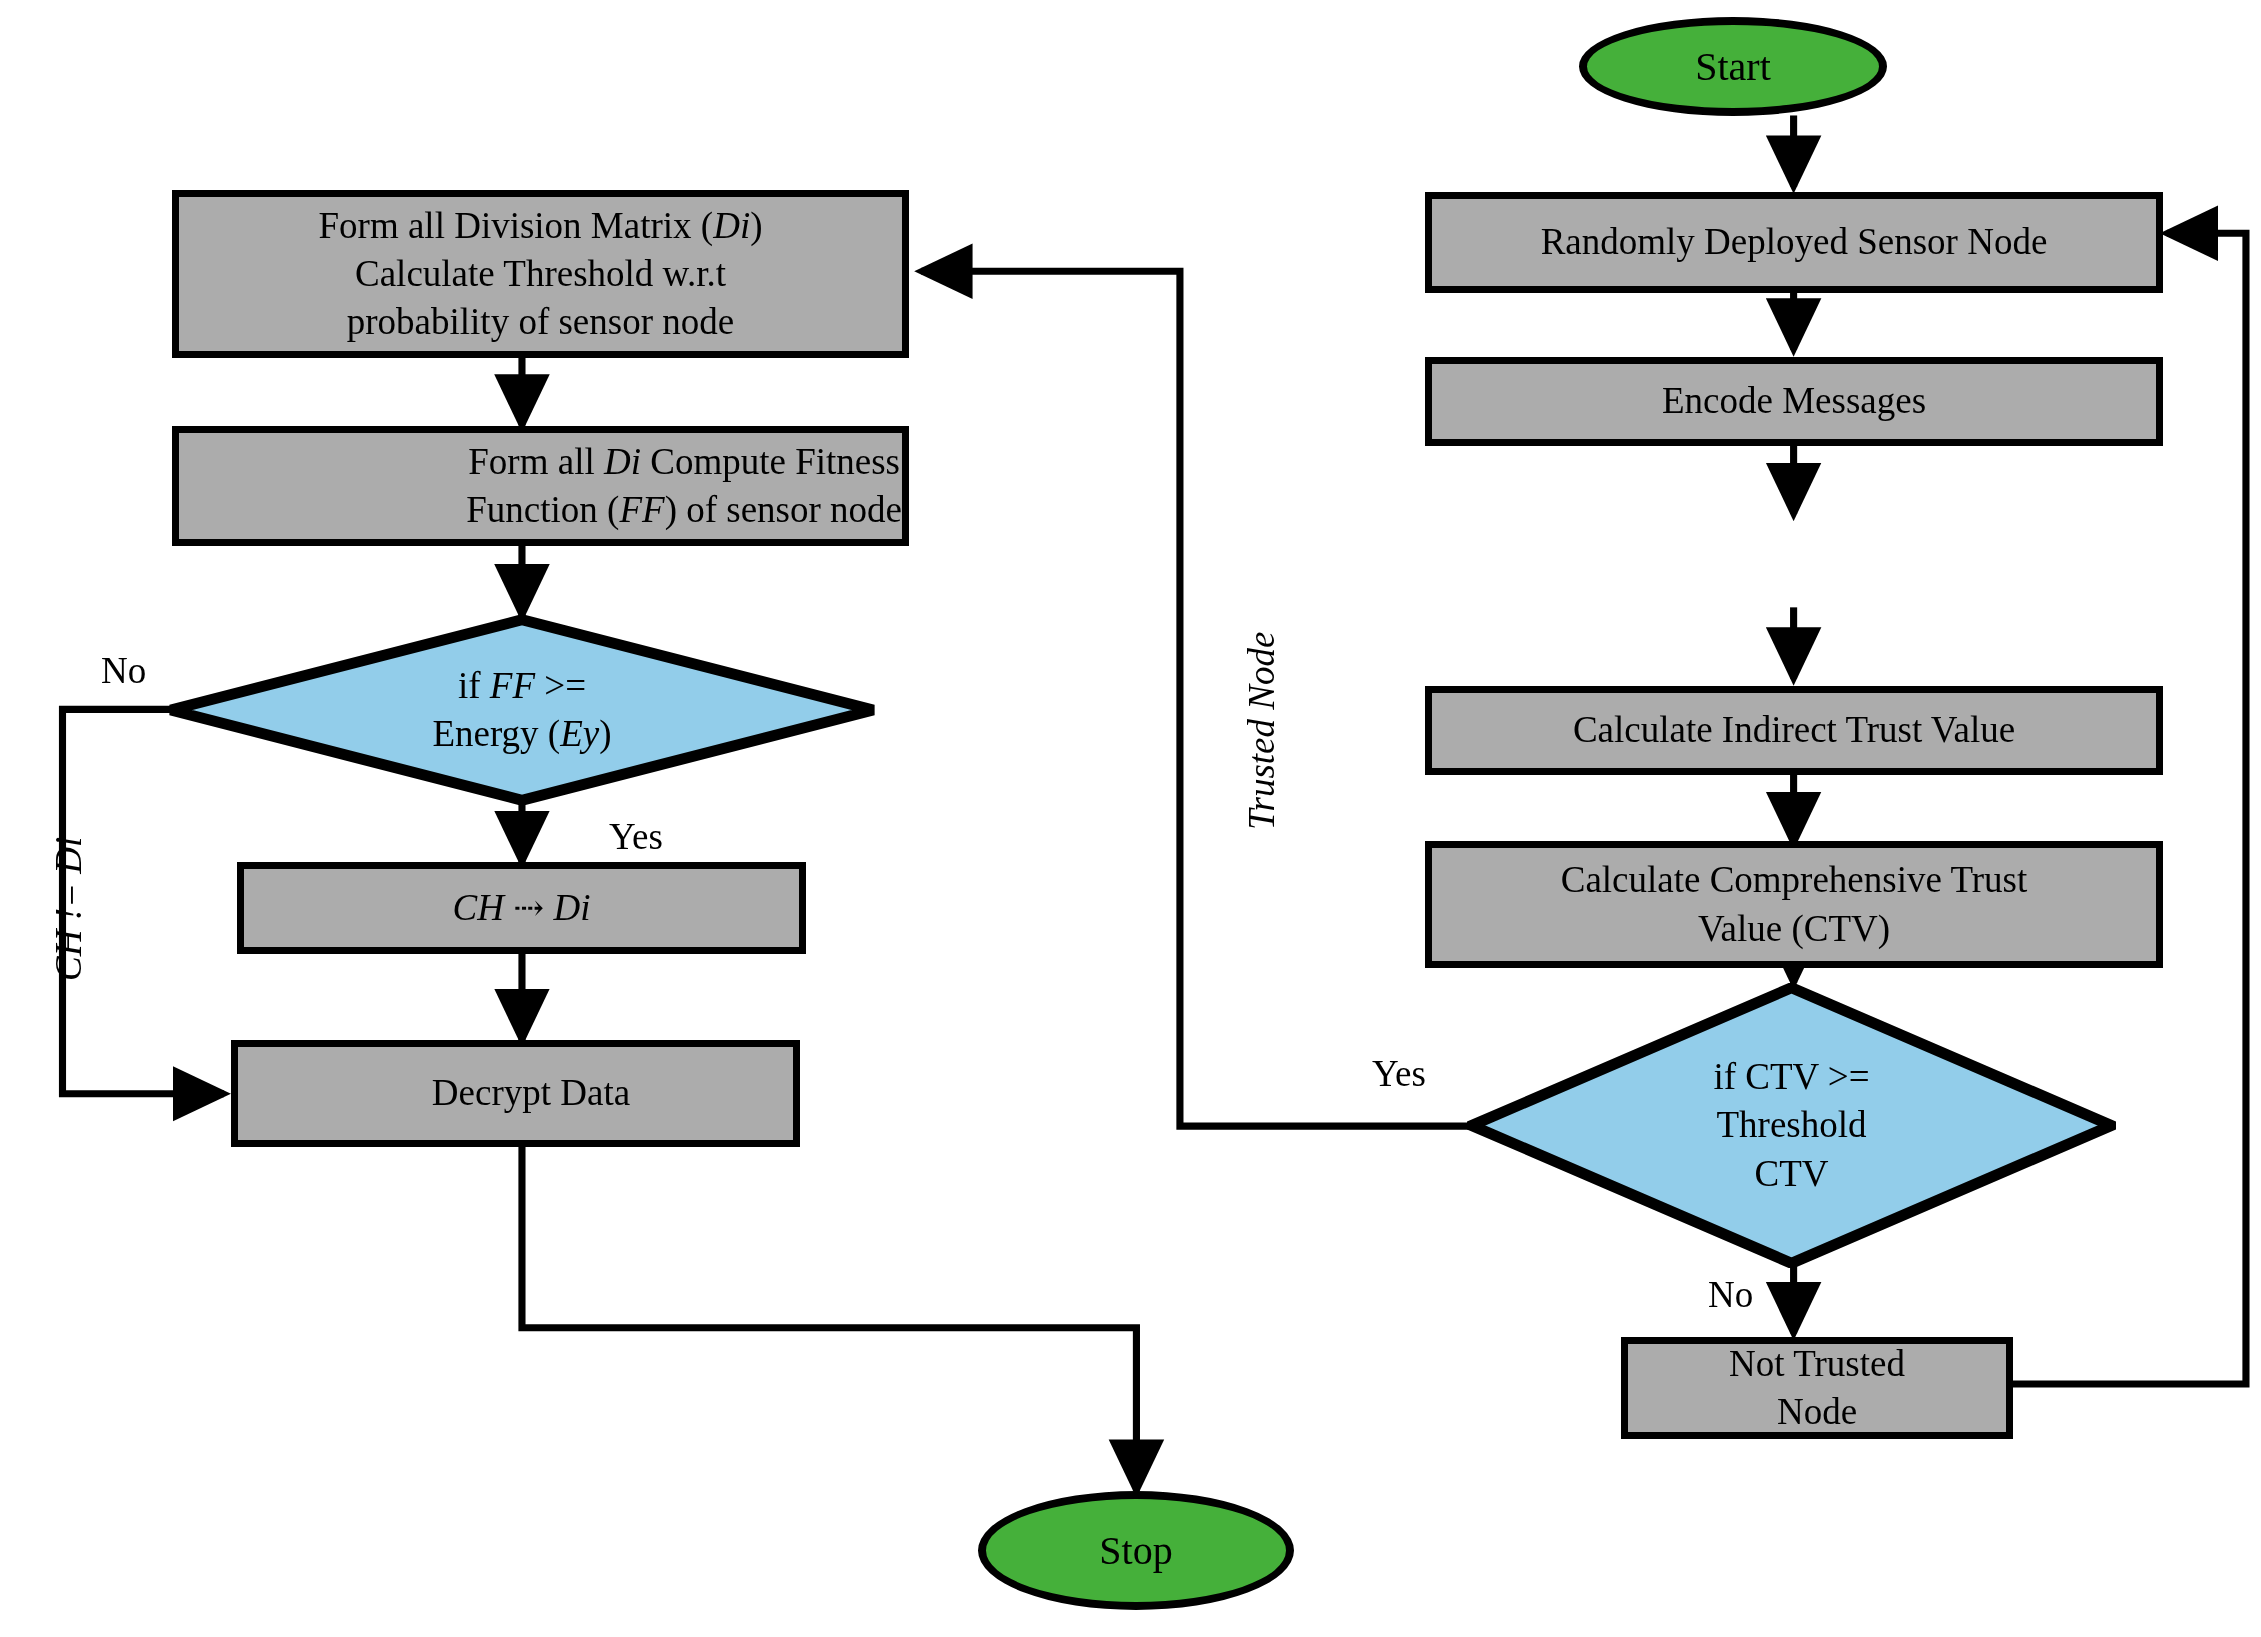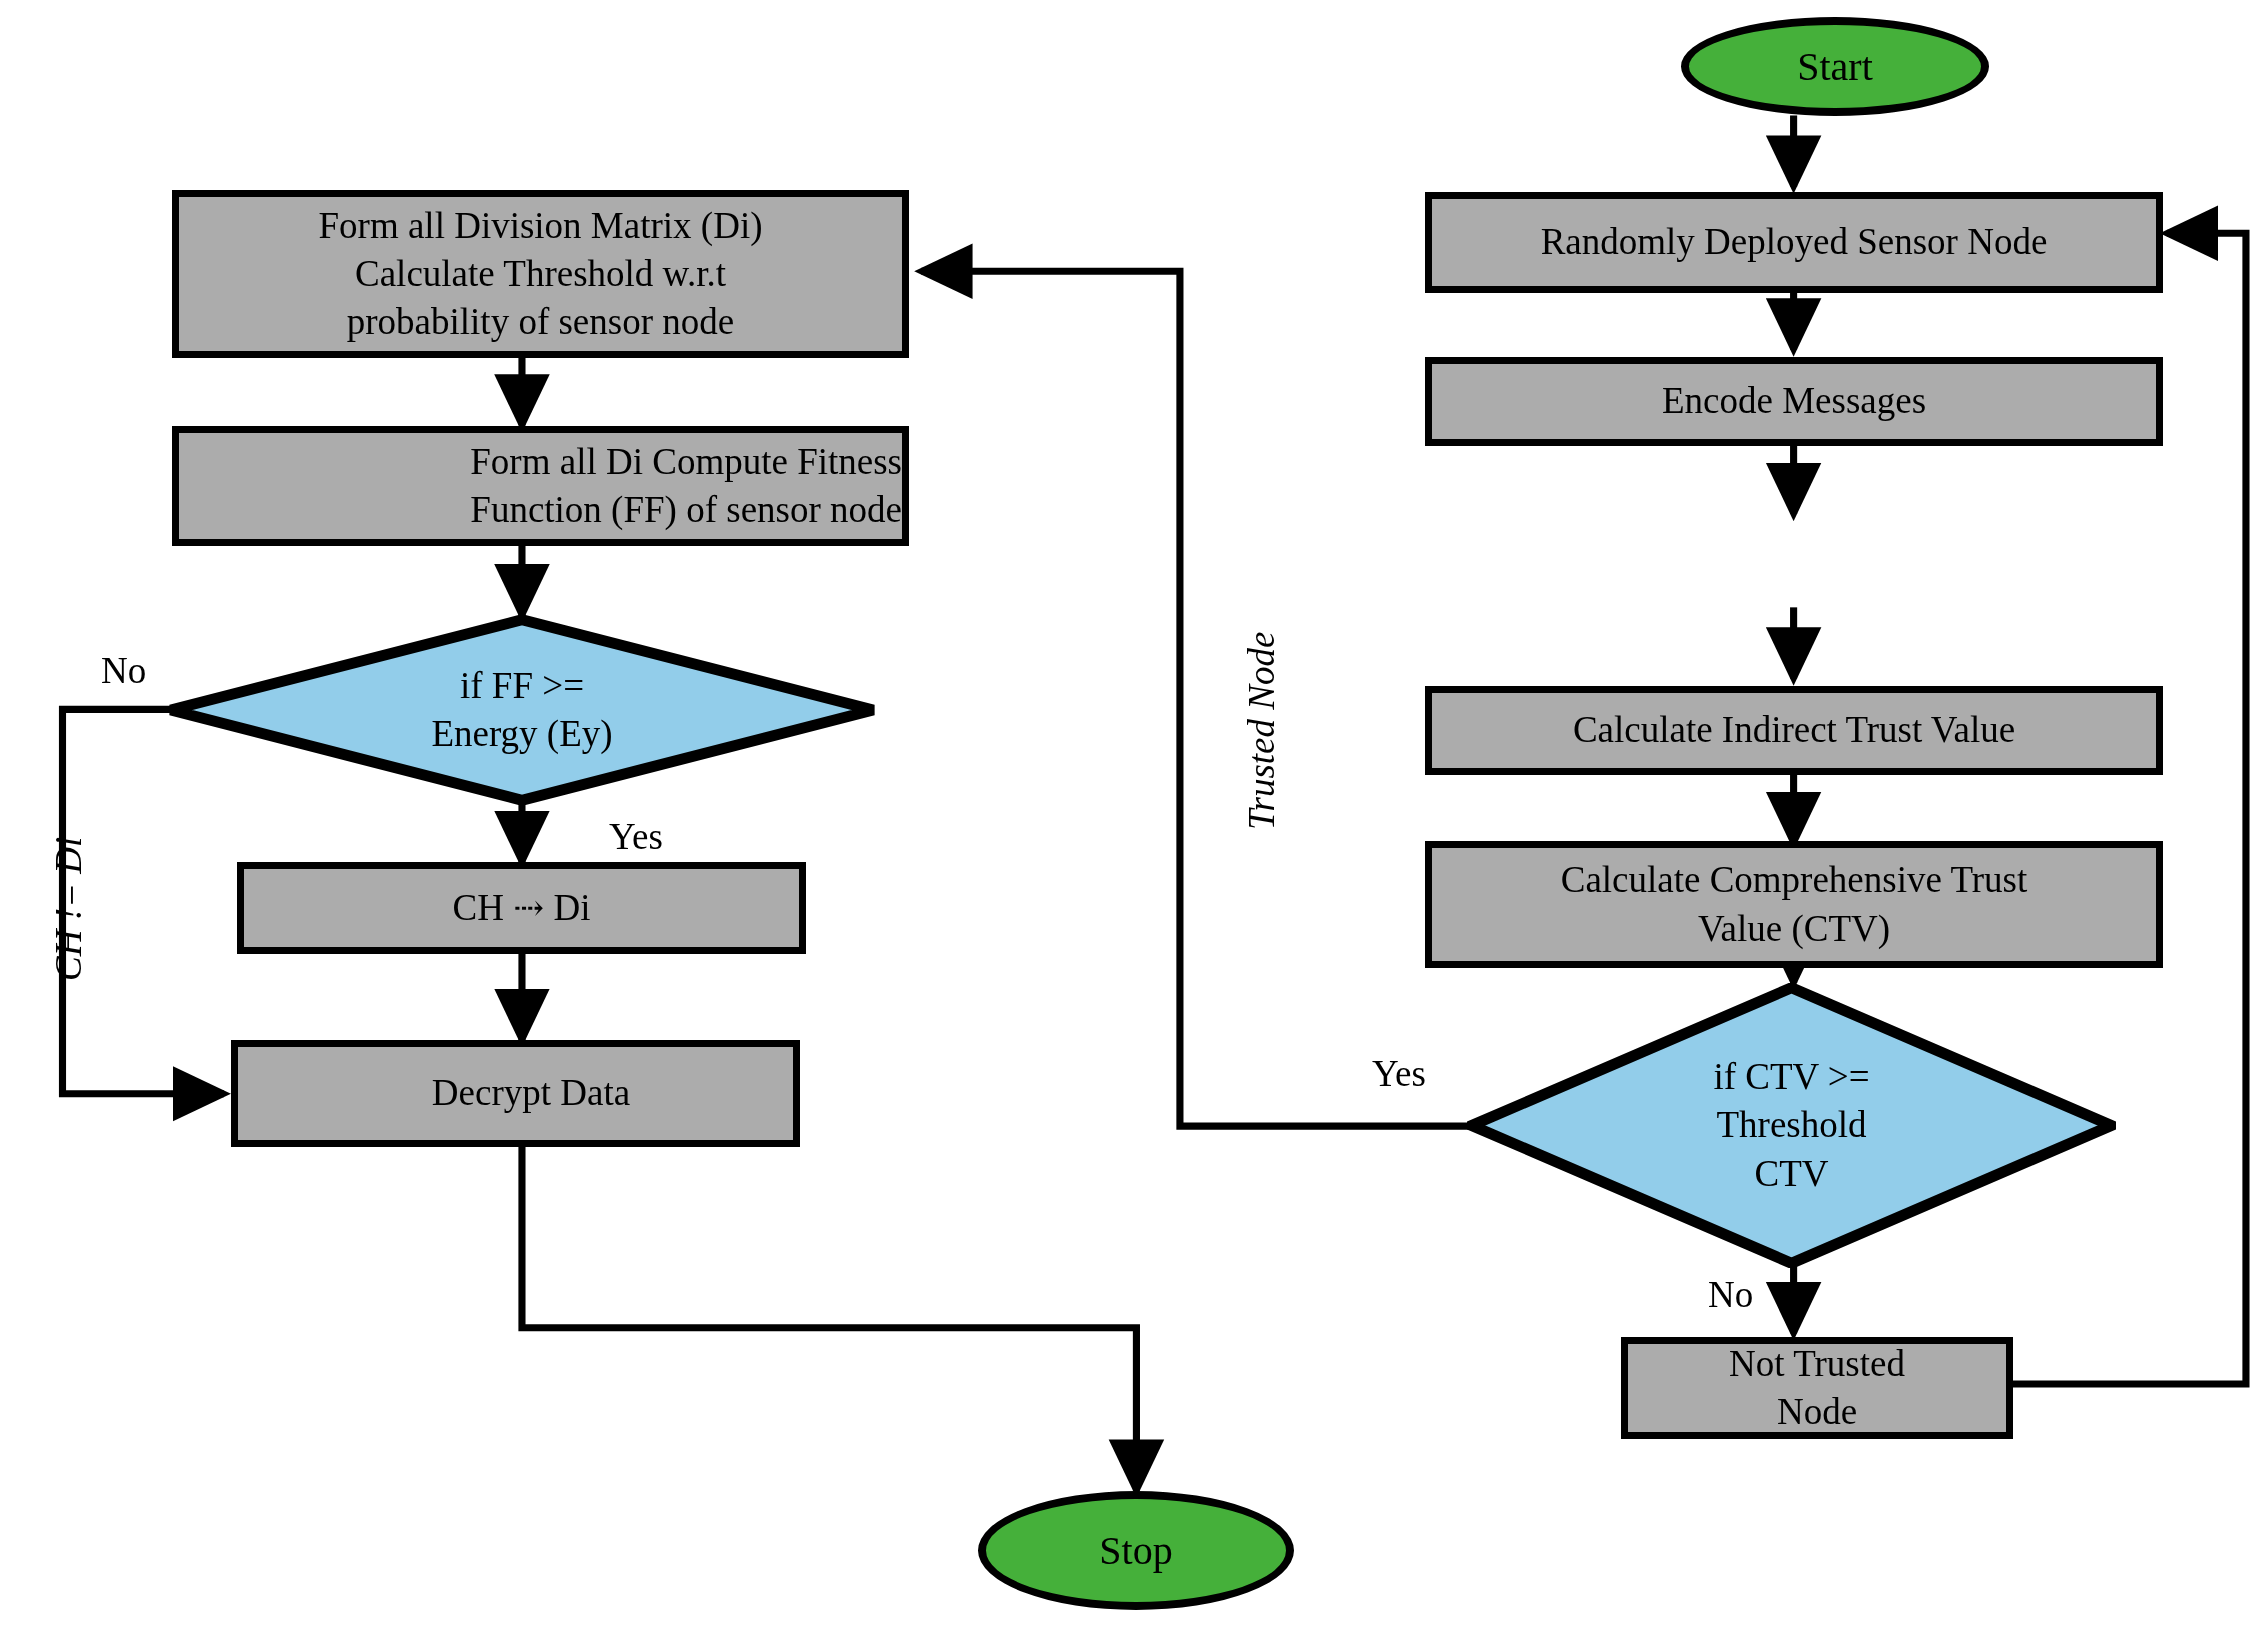--- a/index.html
+++ b/index.html
@@ -33,21 +33,21 @@
     font-size:40px;
   }
   .decision{
     background:transparent;
     border:0;
     font-size:37px;
   }
   .decision .dlabel{position:relative;z-index:2;}
   .decision svg{position:absolute;left:0;top:0;width:100%;height:100%;z-index:1;}
 
-  .it{}
+  .it{font-style:italic;}
 
   
   .elabel{
     position:absolute;
     font-size:37px;
     color:#000;
     white-space:nowrap;
   }
   .elabel.rot{
     font-style:italic;
@@ -90,21 +90,21 @@
     </g>
     <g stroke="#000000" stroke-width="9" fill="none">
 
       <path d="M2545,1750 L2840,1750 L2840,295 L2760,295"></path>
     </g>
     <g stroke="#000000" stroke-width="9" fill="none" marker-end="url(#ah)">
       <path d="M2790,295 L2740,295"></path>
     </g>
   </svg>
 
-  <div class="node term" style="left:1681px;top:17.4px;width:308px;height:99px;justify-content:center;">
+  <div class="node term" style="left:1579px;top:17.4px;width:308px;height:99px;justify-content:center;">
     <span>Start</span>
   </div>
 
   <div class="node proc" style="left:1425px;top:192px;width:738px;height:101px;">
     <span>Randomly Deployed Sensor Node</span>
   </div>
 
   <div class="node proc" style="left:1425px;top:357px;width:738px;height:89px;">
     <span>Encode Messages</span>
   </div>

